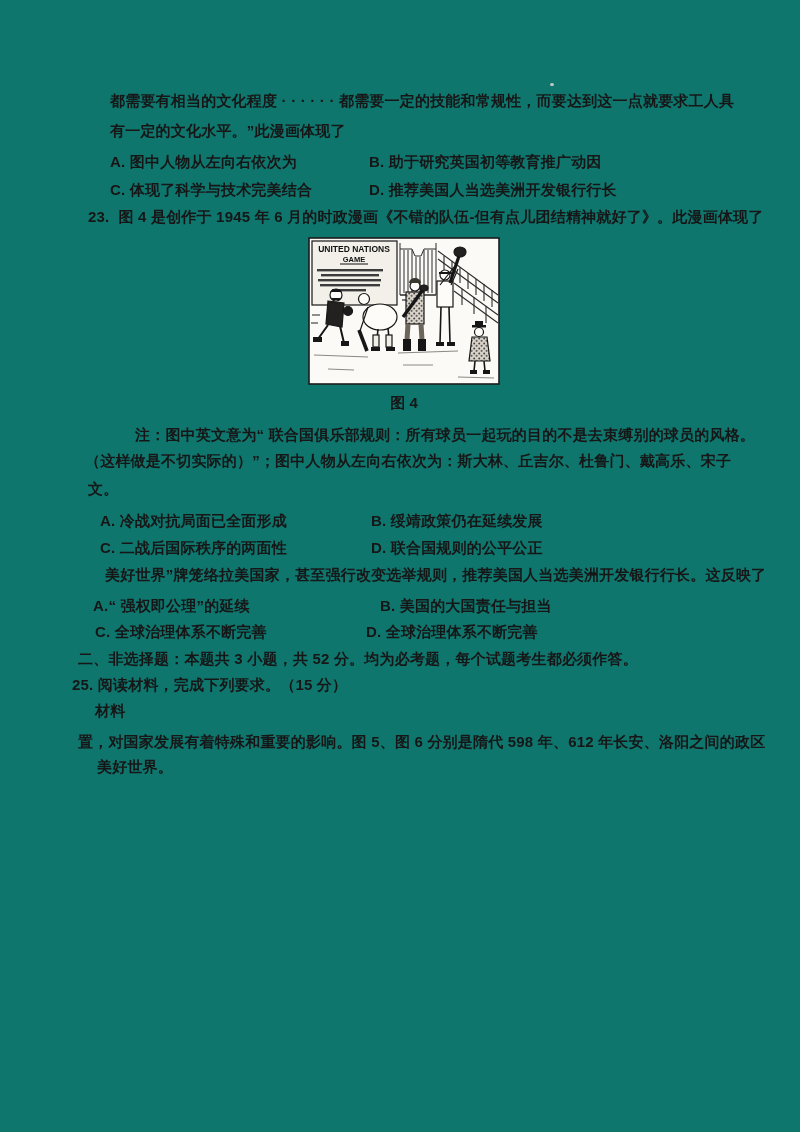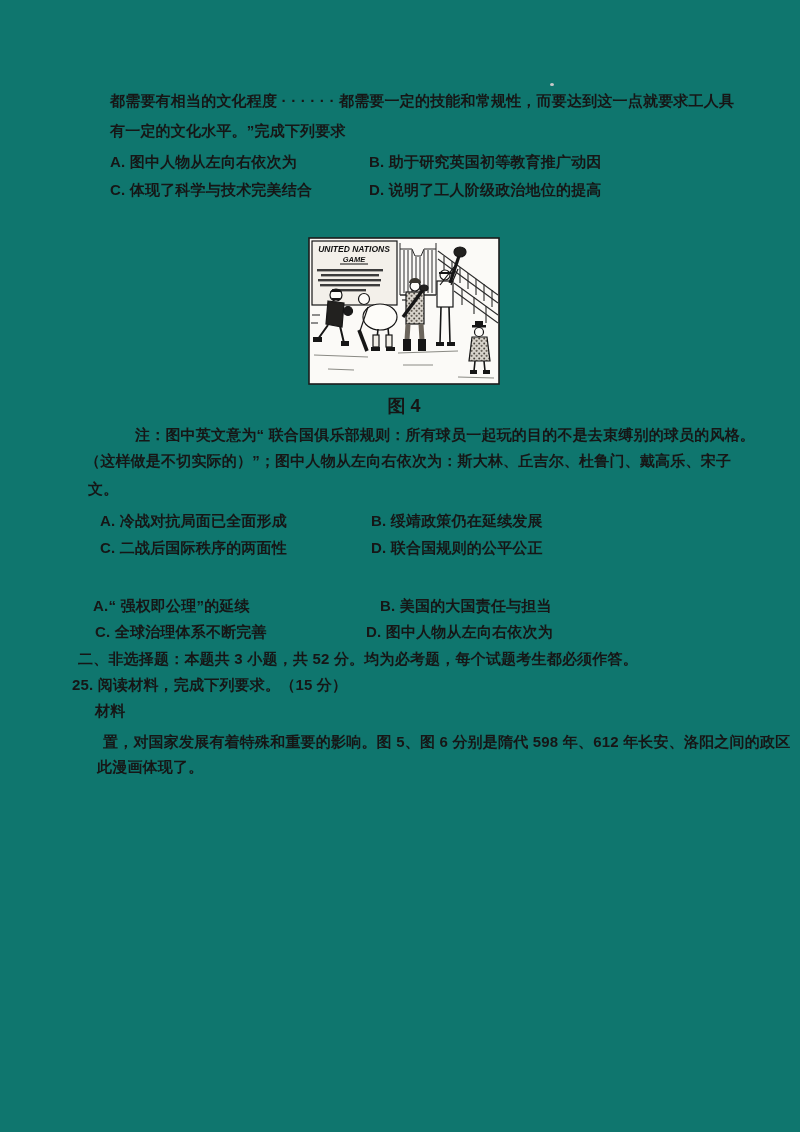--- a/index.html
+++ b/index.html
@@ -17,52 +17,55 @@
     position:absolute;
     font-size:15px;
     line-height:17px;
     white-space:nowrap;
     letter-spacing:0.2px;
   }
   .qnum{margin-right:9px;}
   .cartoon-wrap{
     position:absolute;
     left:308px; top:237px;
-    width:192px; height:148px;font-style:italic;
+    width:192px; height:148px;
   }
   .fig-caption{
     position:absolute;
     left:308px; top:394px;
     width:192px;
     text-align:center;
-    font-size:18px;
+    font-size:15px;
   }
   .speck{
     position:absolute;
     left:550px; top:83px;
     width:4px; height:3px;
     background:#c9c9c9;
     border-radius:50%;
   }
   svg text{font-family:"Liberation Sans","DejaVu Sans",sans-serif;}
 </style>
 </head>
 <body>
 
 <div class="page">
 
   <div class="speck"></div>
 
   <div class="ln" style="left:110px;top:92px">都需要有相当的文化程度 · · · · · ·  都需要一定的技能和常规性，而要达到这一点就要求工人具</div>
-  <div class="ln" style="left:110px;top:122px">有一定的文化水平。”完成下列要求</div>
+  <div class="ln" style="left:110px;top:122px">有一定的文化水平。”此漫画体现了</div>
   <div class="ln" style="left:110px;top:153px">A. 图中人物从左向右依次为</div>
   <div class="ln" style="left:369px;top:153px">B. 助于研究英国初等教育推广动因</div>
   <div class="ln" style="left:110px;top:181px">C. 体现了科学与技术完美结合</div>
-  <div class="ln" style="left:369px;top:181px">D. 说明了工人阶级政治地位的提高</div>
-
+  <div class="ln" style="left:369px;top:181px">D. 推荐美国人当选美洲开发银行行长</div>
+
+  <div class="ln" style="left:88px;top:208px">
+    <span class="qnum">23.</span><span>图 4 是创作于 1945 年 6 月的时政漫画《不错的队伍-但有点儿团结精神就好了》。此漫画体现了</span>
+  </div>
 
   <div class="cartoon-wrap">
     <svg width="192" height="148" viewBox="0 0 192 148">
       <defs>
         <pattern id="camo" width="5" height="5" patternUnits="userSpaceOnUse">
           <rect width="5" height="5" fill="#d8d4cc"></rect>
           <circle cx="1.2" cy="1.5" r="1" fill="#4a463f"></circle>
           <circle cx="3.6" cy="3.8" r="1.1" fill="#6b655c"></circle>
         </pattern>
       </defs>
@@ -190,24 +193,25 @@
 
   <div class="ln" style="left:135px;top:426px">注：图中英文意为“ 联合国俱乐部规则：所有球员一起玩的目的不是去束缚别的球员的风格。</div>
   <div class="ln" style="left:85px;top:452px">（这样做是不切实际的）”；图中人物从左向右依次为：斯大林、丘吉尔、杜鲁门、戴高乐、宋子</div>
   <div class="ln" style="left:88px;top:480px">文。</div>
 
   <div class="ln" style="left:100px;top:512px">A. 冷战对抗局面已全面形成</div>
   <div class="ln" style="left:371px;top:512px">B. 绥靖政策仍在延续发展</div>
   <div class="ln" style="left:100px;top:539px">C. 二战后国际秩序的两面性</div>
   <div class="ln" style="left:371px;top:539px">D. 联合国规则的公平公正</div>
 
+  <div class="ln" style="left:105px;top:566px">美好世界”牌笼络拉美国家，甚至强行改变选举规则，推荐美国人当选美洲开发银行行长。这反映了</div>
   <div class="ln" style="left:93px;top:597px">A.“ 强权即公理”的延续</div>
   <div class="ln" style="left:380px;top:597px">B. 美国的大国责任与担当</div>
   <div class="ln" style="left:95px;top:623px">C. 全球治理体系不断完善</div>
-  <div class="ln" style="left:366px;top:623px">D. 图中人物从左向右依次为</div>
+  <div class="ln" style="left:366px;top:623px">D. 全球治理体系不断完善</div>
 
   <div class="ln" style="left:78px;top:650px">二、非选择题：本题共 3 小题，共 52 分。均为必考题，每个试题考生都必须作答。</div>
   <div class="ln" style="left:72px;top:676px">25. 阅读材料，完成下列要求。（15 分）</div>
   <div class="ln" style="left:95px;top:702px">材料</div>
-  <div class="ln" style="left:103px;top:733px">置，对国家发展有着特殊和重要的影响。图 5、图 6 分别是隋代 598 年、612 年长安、洛阳之间的政区</div>
-  <div class="ln" style="left:97px;top:758px">此漫画体现了。</div>
+  <div class="ln" style="left:78px;top:733px">置，对国家发展有着特殊和重要的影响。图 5、图 6 分别是隋代 598 年、612 年长安、洛阳之间的政区</div>
+  <div class="ln" style="left:97px;top:758px">美好世界。</div>
 
 </div>
 
 </body></html>

